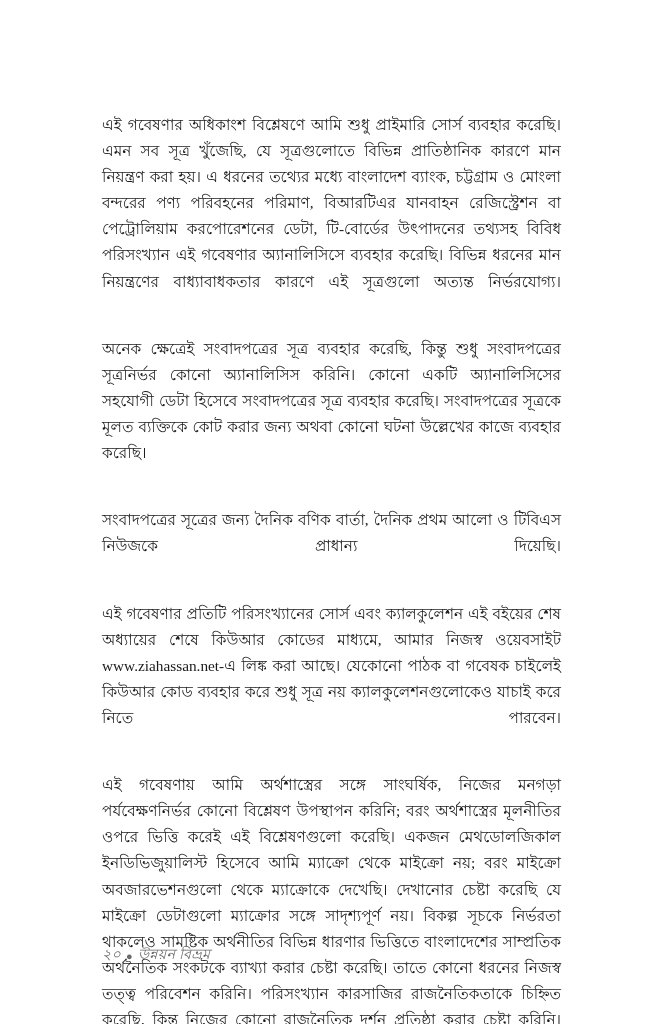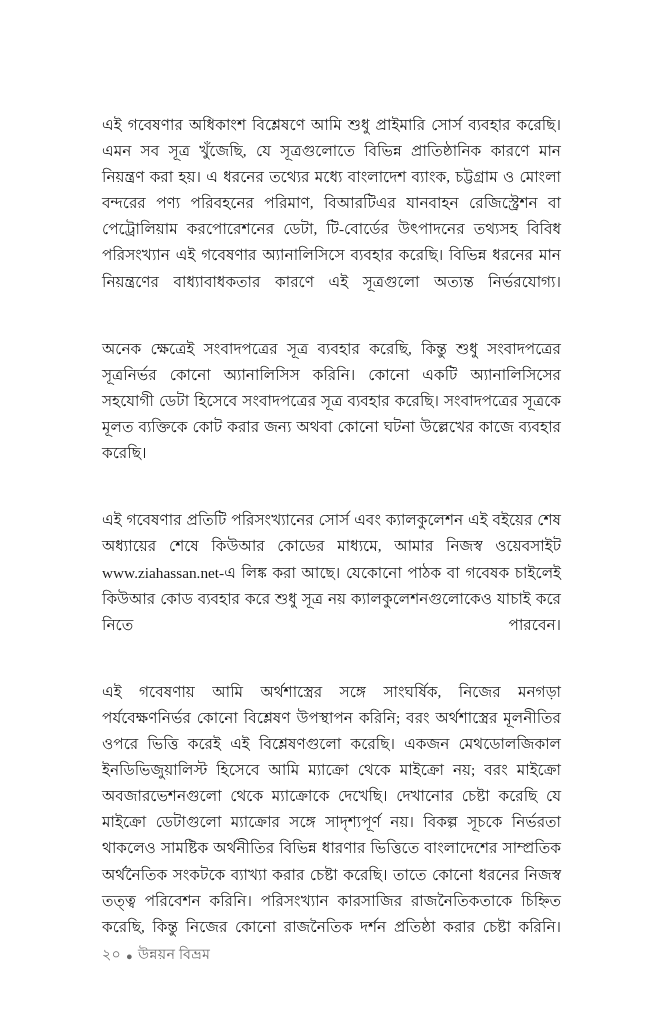--- a/index.html
+++ b/index.html
@@ -55,20 +55,21 @@
 
   .footer {
     position: absolute;
     left: 102px;
     bottom: 58px;
     font-size: 14.2px;
     line-height: 20px;
     color: #6a6a6a;
     white-space: nowrap;
     letter-spacing: 0.3px;
+    font-style: italic;
   }
   .footer .pagenum {
     color: #6a6a6a;
   }
   .footer .sep {
     display: inline-block;
     margin: 0 5px;
     color: #6a6a6a;
     font-size: 11px;
     vertical-align: middle;
@@ -78,20 +79,21 @@
   }
 </style>
 </head>
 <body>
 
 <div class="page">
 
   <div class="text-block">
     <p class="para">এই গবেষণার অধিকাংশ বিশ্লেষণে আমি শুধু প্রাইমারি সোর্স ব্যবহার করেছি। এমন সব সূত্র খুঁজেছি, যে সূত্রগুলোতে বিভিন্ন প্রাতিষ্ঠানিক কারণে মান নিয়ন্ত্রণ করা হয়। এ ধরনের তথ্যের মধ্যে বাংলাদেশ ব্যাংক, চট্টগ্রাম ও মোংলা বন্দরের পণ্য পরিবহনের পরিমাণ, বিআরটিএর যানবাহন রেজিস্ট্রেশন বা পেট্রোলিয়াম করপোরেশনের ডেটা, টি-বোর্ডের উৎপাদনের তথ্যসহ বিবিধ পরিসংখ্যান এই গবেষণার অ্যানালিসিসে ব্যবহার করেছি। বিভিন্ন ধরনের মান নিয়ন্ত্রণের বাধ্যাবাধকতার কারণে এই সূত্রগুলো অত্যন্ত নির্ভরযোগ্য।</p>
     <p class="para">অনেক ক্ষেত্রেই সংবাদপত্রের সূত্র ব্যবহার করেছি, কিন্তু শুধু সংবাদপত্রের সূত্রনির্ভর কোনো অ্যানালিসিস করিনি। কোনো একটি অ্যানালিসিসের সহযোগী ডেটা হিসেবে সংবাদপত্রের সূত্র ব্যবহার করেছি। সংবাদপত্রের সূত্রকে মূলত ব্যক্তিকে কোট করার জন্য অথবা কোনো ঘটনা উল্লেখের কাজে ব্যবহার করেছি।</p>
+    <p class="para">সংবাদপত্রের সূত্রের জন্য দৈনিক বণিক বার্তা, দৈনিক প্রথম আলো ও টিবিএস নিউজকে প্রাধান্য দিয়েছি।</p>
     <p class="para">এই গবেষণার প্রতিটি পরিসংখ্যানের সোর্স এবং ক্যালকুলেশন এই বইয়ের শেষ অধ্যায়ের শেষে কিউআর কোডের মাধ্যমে, আমার নিজস্ব ওয়েবসাইট www.ziahassan.net-এ লিঙ্ক করা আছে। যেকোনো পাঠক বা গবেষক চাইলেই কিউআর কোড ব্যবহার করে শুধু সূত্র নয় ক্যালকুলেশনগুলোকেও যাচাই করে নিতে পারবেন।</p>
     <p class="para">এই গবেষণায় আমি অর্থশাস্ত্রের সঙ্গে সাংঘর্ষিক, নিজের মনগড়া পর্যবেক্ষণনির্ভর কোনো বিশ্লেষণ উপস্থাপন করিনি; বরং অর্থশাস্ত্রের মূলনীতির ওপরে ভিত্তি করেই এই বিশ্লেষণগুলো করেছি। একজন মেথডোলজিকাল ইনডিভিজুয়ালিস্ট হিসেবে আমি ম্যাক্রো থেকে মাইক্রো নয়; বরং মাইক্রো অবজারভেশনগুলো থেকে ম্যাক্রোকে দেখেছি। দেখানোর চেষ্টা করেছি যে মাইক্রো ডেটাগুলো ম্যাক্রোর সঙ্গে সাদৃশ্যপূর্ণ নয়। বিকল্প সূচকে নির্ভরতা থাকলেও সামষ্টিক অর্থনীতির বিভিন্ন ধারণার ভিত্তিতে বাংলাদেশের সাম্প্রতিক অর্থনৈতিক সংকটকে ব্যাখ্যা করার চেষ্টা করেছি। তাতে কোনো ধরনের নিজস্ব তত্ত্ব পরিবেশন করিনি। পরিসংখ্যান কারসাজির রাজনৈতিকতাকে চিহ্নিত করেছি, কিন্তু নিজের কোনো রাজনৈতিক দর্শন প্রতিষ্ঠা করার চেষ্টা করিনি।</p>
   </div>
 
   <div class="footer">
     <span class="pagenum">২০</span><span class="sep">●</span><span class="booktitle">উন্নয়ন বিভ্রম</span>
   </div>
 
 </div>
 

